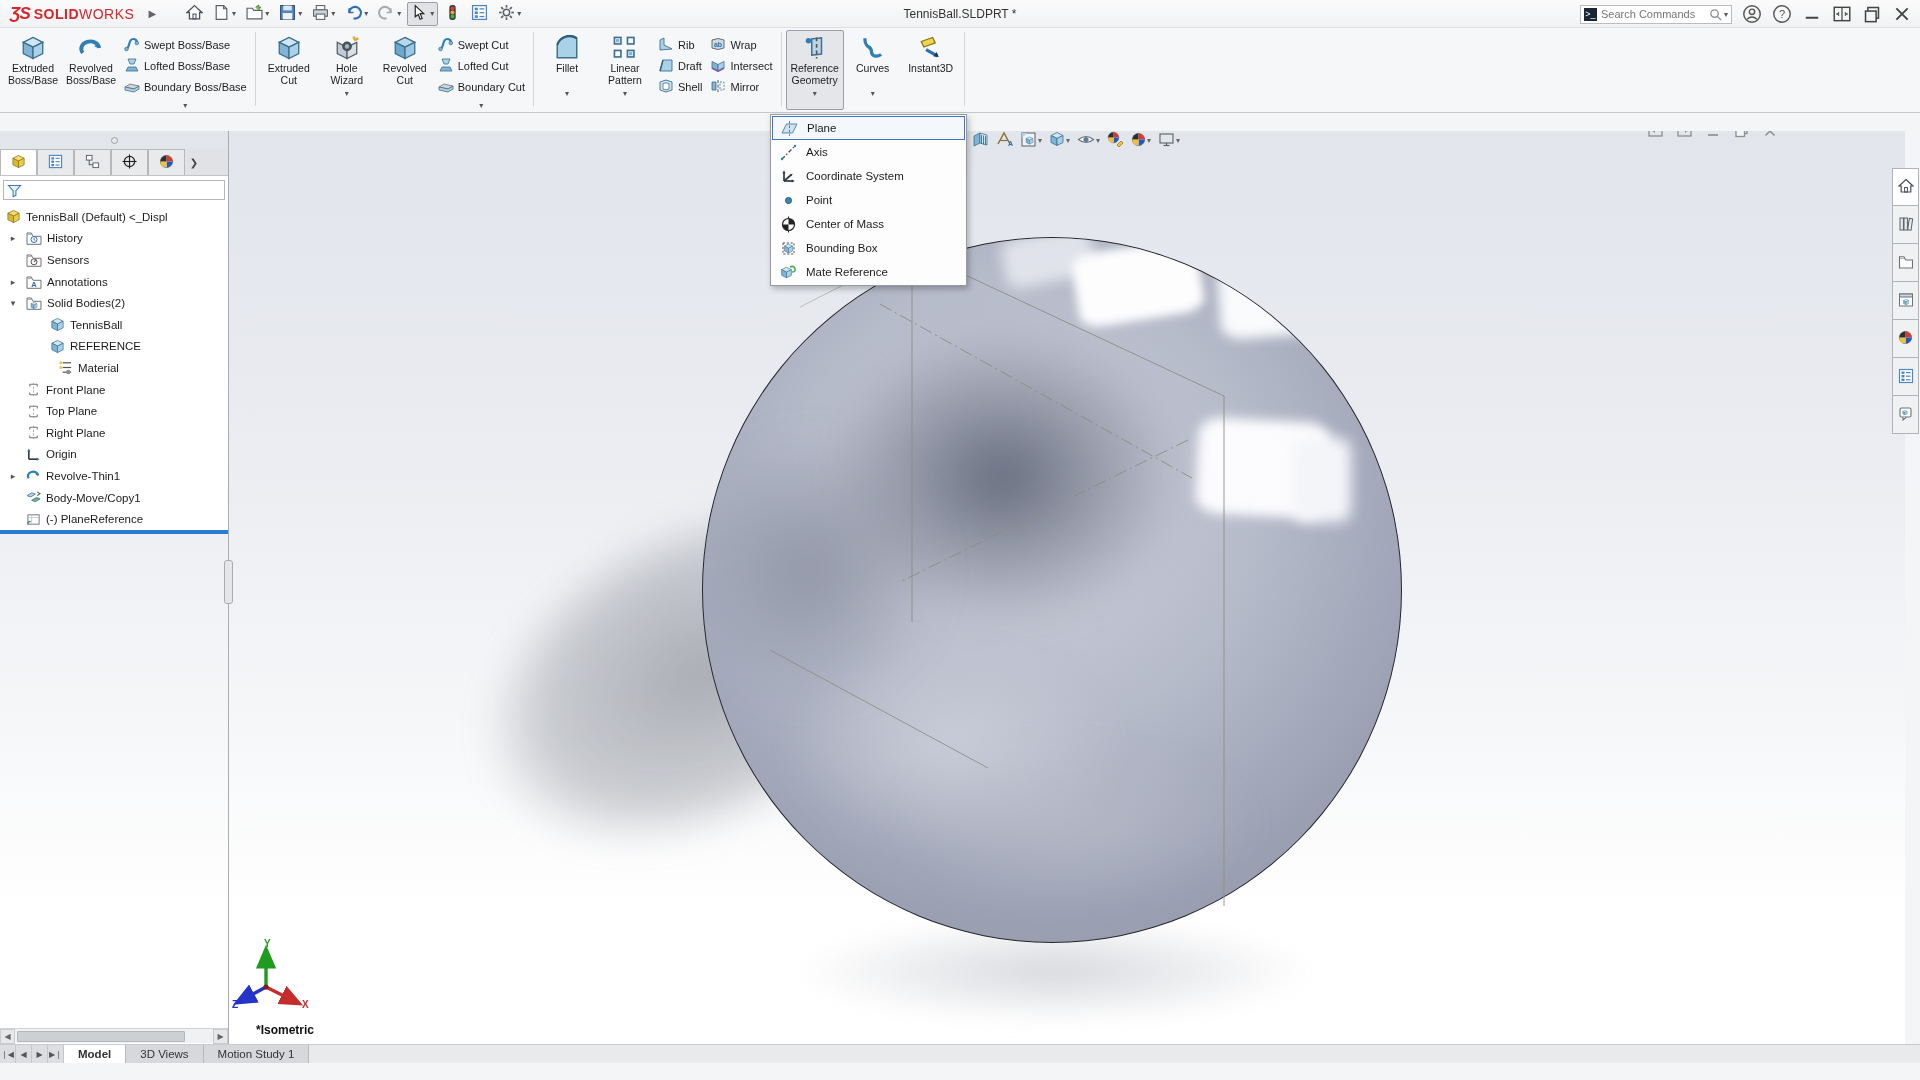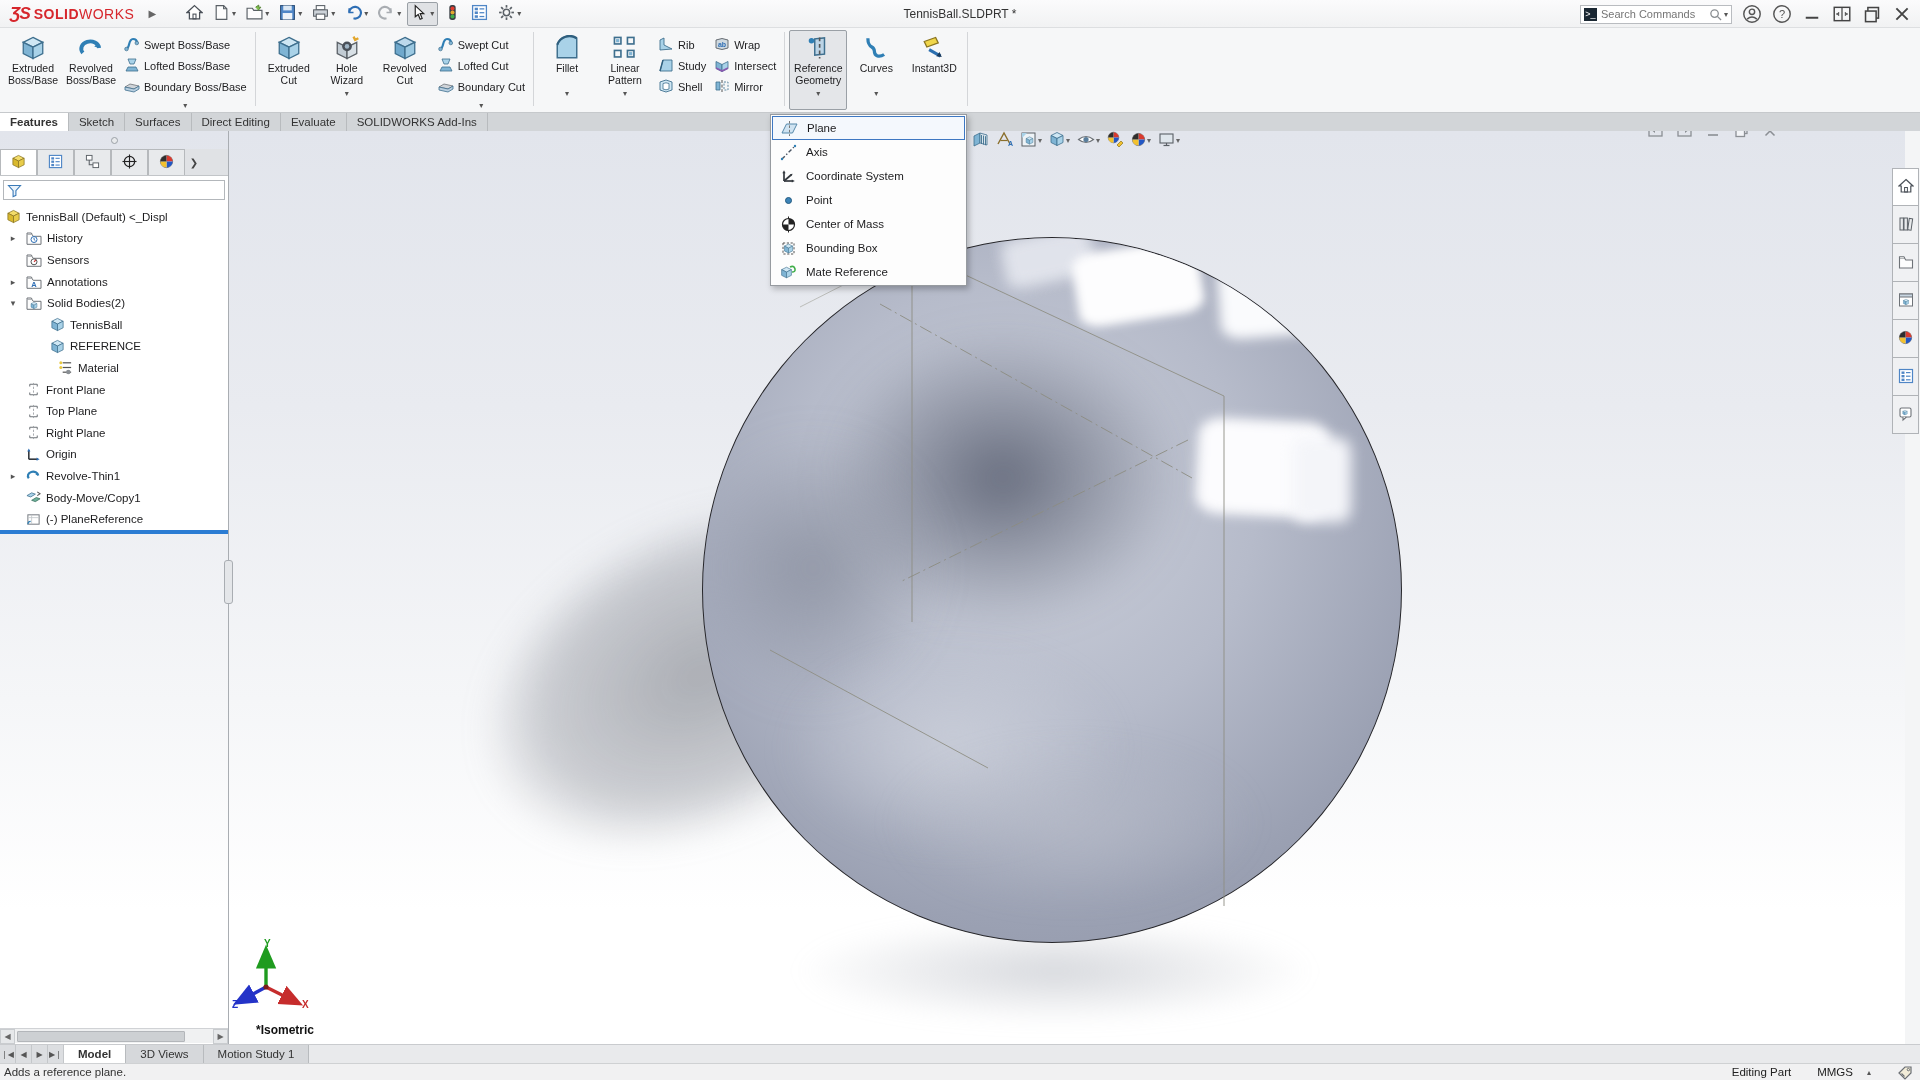--- a/index.html
+++ b/index.html
@@ -413,21 +413,21 @@
             <span><svg width="16" height="16" viewBox="0 0 16 16">
                 <path d="M2 14 L2 4 L6 2 L6 9 L14 13 z" fill="#a9d2e8" stroke="#3e6f8e" stroke-width=".9"></path>
               </svg></span>
             <span class="rlabel">Rib</span>
           </div>
           <div class="rrow">
             <span><svg width="16" height="16" viewBox="0 0 16 16">
                 <path d="M2 14 L5 3 L14 3 L14 14 z" fill="#a9d2e8" stroke="#3e6f8e" stroke-width=".9"></path>
                 <path d="M5 3 L2 14" stroke="#2f5f7e" stroke-width="1.4"></path>
               </svg></span>
-            <span class="rlabel">Study</span>
+            <span class="rlabel">Draft</span>
           </div>
           <div class="rrow">
             <span><svg width="16" height="16" viewBox="0 0 16 16">
                 <path d="M2 4 L8 2 L14 4 L14 12 L8 14 L2 12 z" fill="#cfe7f4" stroke="#3e6f8e" stroke-width=".9"></path>
                 <path d="M5 5.5 L8 4.8 L11 5.5 L11 11 L8 11.8 L5 11 z" fill="#fff" stroke="#3e6f8e" stroke-width=".8"></path>
               </svg></span>
             <span class="rlabel">Shell</span>
           </div>
         </div>
         <div class="rstack">
@@ -481,28 +481,20 @@
               <path d="M5 9 L12 13" stroke="#2b6fb0" stroke-width="1.8"></path>
               <path d="M12.8 13.5 l-3.4 -.4 l2 -2.6 z" fill="#1a3a5c"></path>
             </svg>
           </div>
         <div class="rlabel">Instant3D<br>&nbsp;</div>
         </div>
       </div>
       <div class="rsep"></div>
     </div>
 
-  <div class="tabrow">
-      <div class="ftab active">Features</div>
-      <div class="ftab">Sketch</div>
-      <div class="ftab">Surfaces</div>
-      <div class="ftab">Direct Editing</div>
-      <div class="ftab">Evaluate</div>
-      <div class="ftab">SOLIDWORKS Add-Ins</div>
-    </div>
 
   <div class="viewport">
     <div class="shadow-blob"></div>
     <div class="floor-reflect"></div>
     <div class="sphere">
       <div class="sp sp-dark1"></div>
       <div class="sp sp-dark2"></div>
       <div class="sp sp-low"></div>
       <div class="sp sp-bot"></div>
       <div class="sp sp-h5"></div>
@@ -1034,29 +1026,14 @@
       <div class="nbtn">❘◀</div>
       <div class="nbtn">◀</div>
       <div class="nbtn">▶</div>
       <div class="nbtn">▶❘</div>
     </div>
   <div class="mtab active">Model</div>
       <div class="mtab">3D Views</div>
       <div class="mtab">Motion Study 1</div>
     </div>
 
-  <div class="statusbar">
-    <span class="status-left">Adds a reference plane.</span>
-    <div class="status-right">
-      <span>Editing Part</span>
-      <span class="units">
-        <span>MMGS</span>
-        <span class="upArrow">▴</span>
-      </span>
-      <svg width="17" height="15" viewBox="0 0 17 15">
-          <path d="M2 8 L8 2 h6 v6 l-6 6 z" fill="#f2ecd8" stroke="#6b6f74" stroke-width="1.2"></path>
-          <circle cx="11.4" cy="4.6" r="1.2" fill="none" stroke="#6b6f74"></circle>
-          <path d="M4.5 8.5 l3 3" stroke="#6b6f74" stroke-width="1.1"></path>
-        </svg>
-    </div>
-  </div>
 
 </div>
 
 </body></html>

